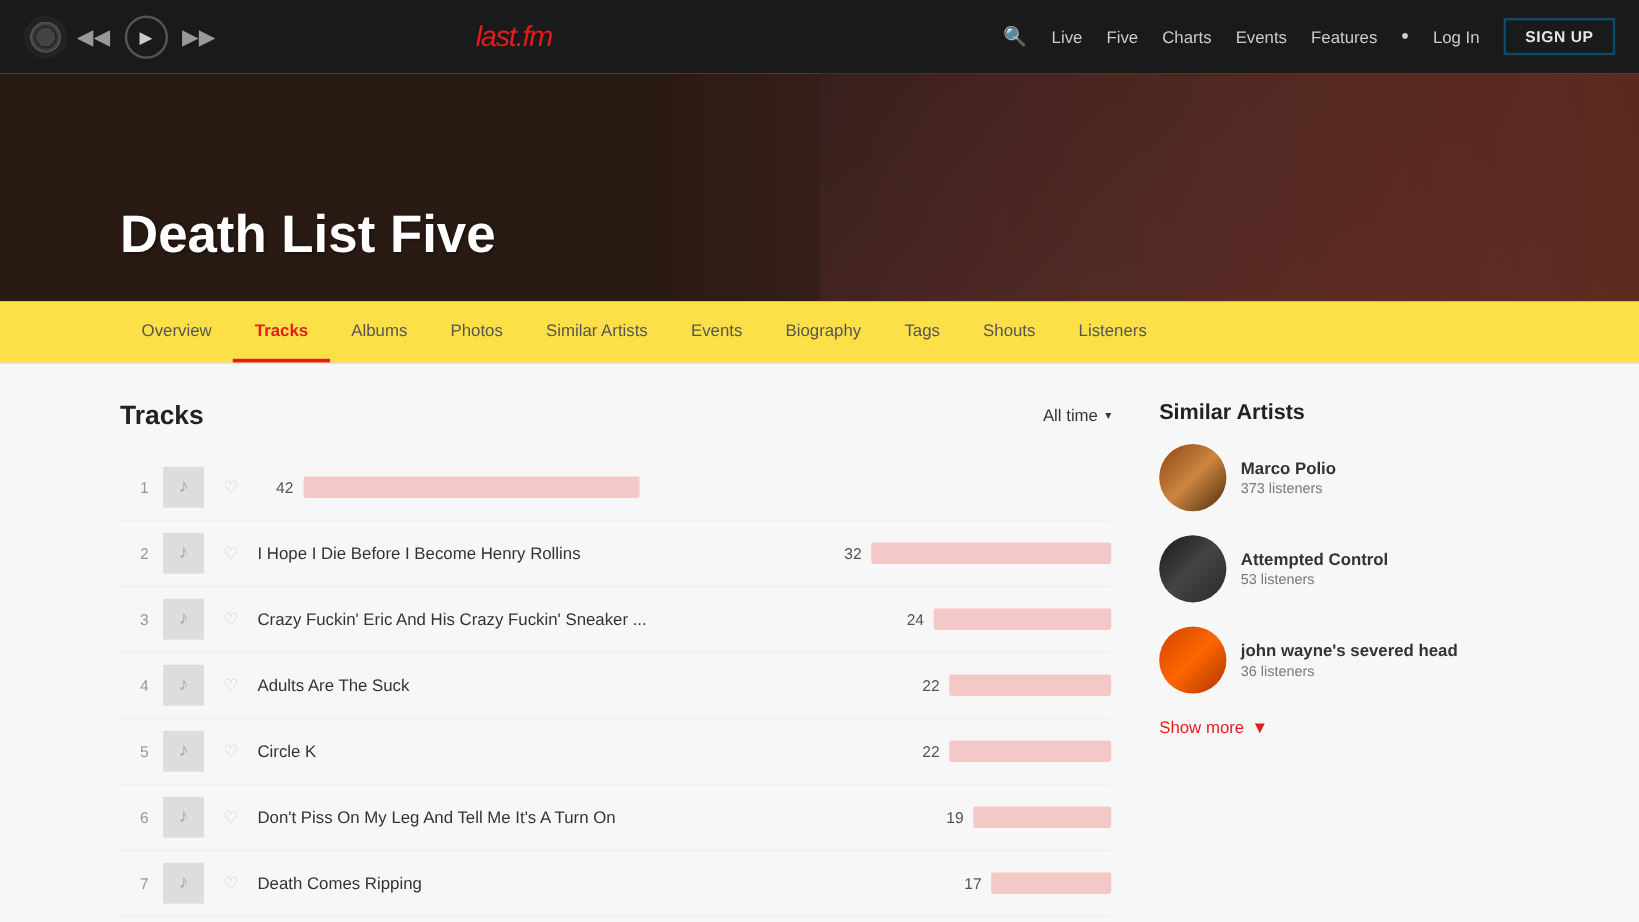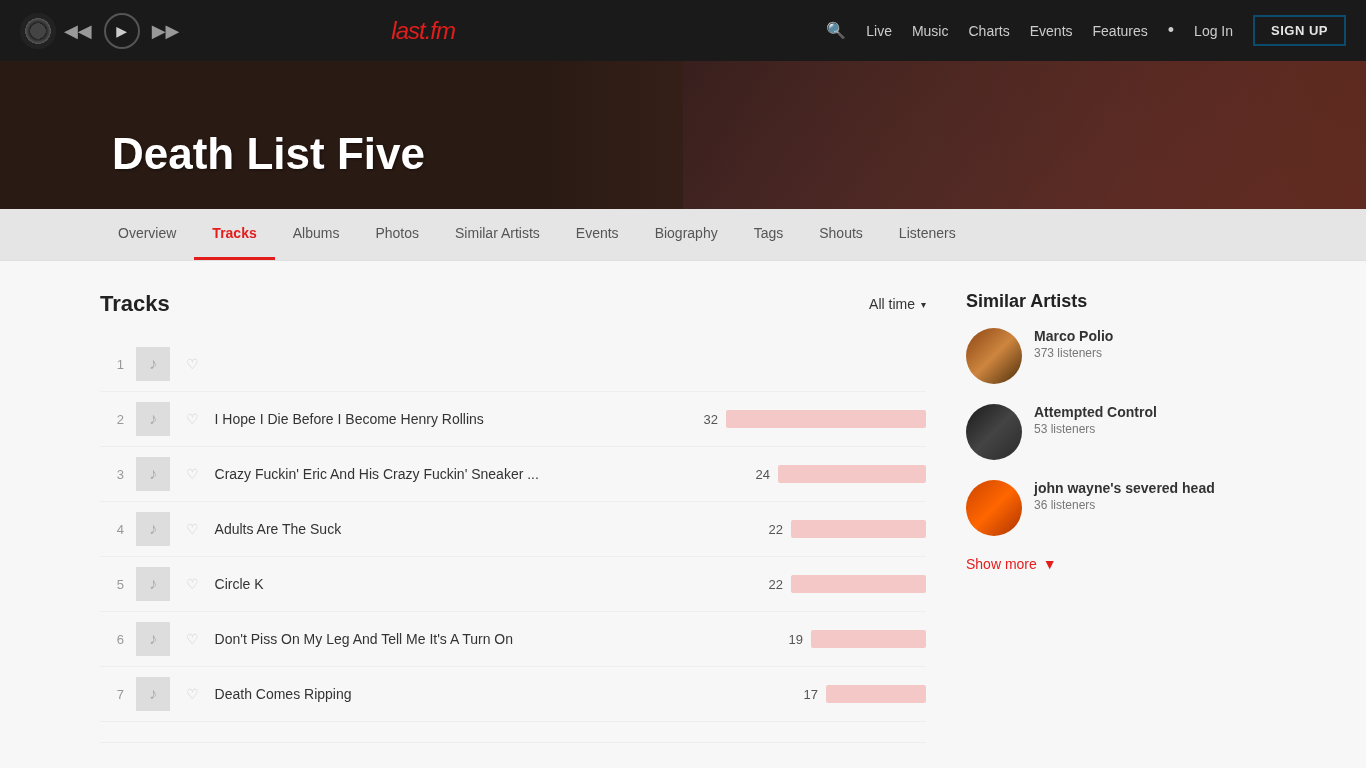--- a/index.html
+++ b/index.html
@@ -81,26 +81,25 @@
       font-size: 13px;
       font-weight: bold;
       cursor: pointer;
       text-transform: uppercase;
       letter-spacing: 0.5px;
     }
 
     
     .hero {
       background: linear-gradient(to right, #2a1a14 40%, #4a2a20 70%, #6b3a2a 100%);
-      height: 148px;
+      height: 190px;
       position: relative;
       overflow: hidden;
       display: flex;
       align-items: flex-end;
-      padding-left: 12px;
     }
     .hero-bg {
       position: absolute;
       right: 0;
       top: 0;
       width: 50%;
       height: 100%;
       background: linear-gradient(to left, rgba(80,30,20,0.8), transparent),
                   linear-gradient(135deg, #3a2020 0%, #5a3030 50%, #8a4040 100%);
       opacity: 0.7;
@@ -114,21 +113,21 @@
     .hero-title {
       color: #fff;
       font-size: 44px;
       font-weight: bold;
       text-shadow: 1px 1px 3px rgba(0,0,0,0.5);
       margin-bottom: 20px;
     }
 
     
     .tabs-bar {
-      background: #e5e5e5;
+      background: #fde047;
       border-bottom: 1px solid #e0e0e0;
       padding: 0 100px;
       display: flex;
       gap: 0;
     }
     .tab-item {
       padding: 16px 18px;
       font-size: 14px;
       color: #555;
       cursor: pointer;
@@ -239,21 +238,21 @@
       flex-shrink: 0;
     }
     .similar-artists-title {
       font-size: 18px;
       font-weight: bold;
       color: #222;
       margin-bottom: 16px;
     }
     .similar-artist-item {
       display: flex;
-      align-items: flex-start;
+      align-items: center;
       gap: 12px;
       margin-bottom: 20px;
     }
     .artist-avatar {
       width: 56px;
       height: 56px;
       border-radius: 50%;
       flex-shrink: 0;
       overflow: hidden;
     }
@@ -317,21 +316,21 @@
     <button class="player-btn">◀◀</button>
     <button class="play-btn">▶</button>
     <button class="player-btn">▶▶</button>
   </div>
   <div class="navbar-center">
     <span class="logo">last.fm</span>
   </div>
   <div class="navbar-right">
     <span class="nav-search">🔍</span>
     <a class="nav-link">Live</a>
-    <a class="nav-link">Music</a>
+    <a class="nav-link">Five</a>
     <a class="nav-link">Charts</a>
     <a class="nav-link">Events</a>
     <a class="nav-link">Features</a>
     <span class="nav-dot">•</span>
     <a class="nav-link">Log In</a>
     <button class="signup-btn">SIGN UP</button>
   </div>
 </nav>
 
 <div class="hero">
@@ -365,20 +364,24 @@
       </div>
     </div>
 
     <div id="tracks-list">
         <div class="track-row">
     <span class="track-num">1</span>
     <div class="track-thumb">
       <span class="music-note">♪</span>
     </div>
     <button class="heart-btn">♡</button>
+    <div class="track-bar-container">
+      <span class="track-count">42</span>
+      <div class="track-bar" style="width:280px"></div>
+    </div>
   </div>
         <div class="track-row">
     <span class="track-num">2</span>
     <div class="track-thumb">
       <span class="music-note">♪</span>
     </div>
     <button class="heart-btn">♡</button>
     <span class="track-name">I Hope I Die Before I Become Henry Rollins</span>
     <div class="track-bar-container">
       <span class="track-count">32</span>

